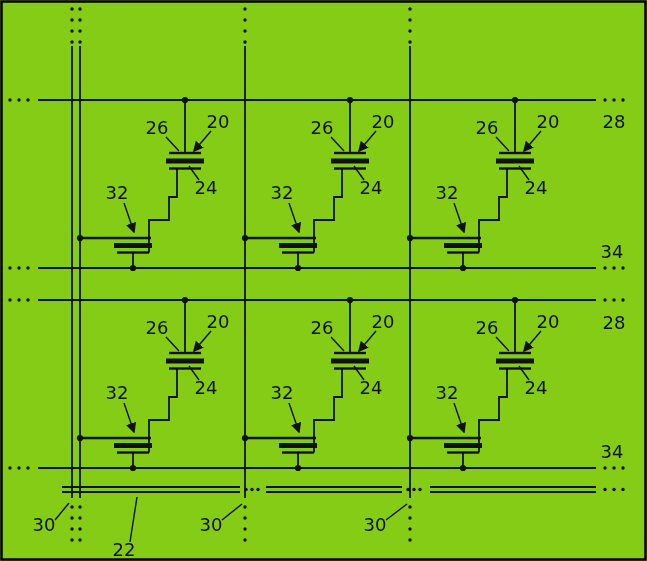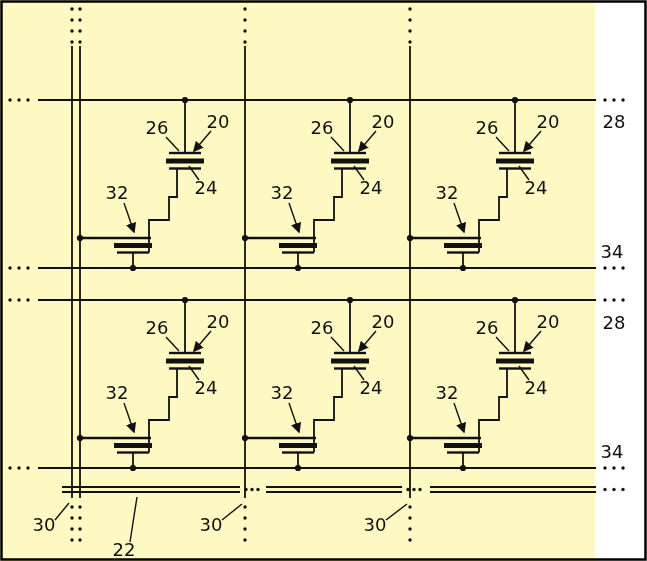--- a/index.html
+++ b/index.html
@@ -1,19 +1,19 @@
 <!DOCTYPE html>
 <html><head>
 <meta charset="utf-8">
 <style>
   html,body{margin:0;padding:0;background:#fff;}
   #figure-wrap{
     position:relative;
-    width:595px;height:561px;
-    background:#fef9c3;
+    width:647px;height:561px;
+    background:#84cc16;
     font-family:"DejaVu Sans", sans-serif;
   }
   svg{display:block;}
   svg text{
     font-family:"DejaVu Sans", sans-serif;
     font-size:18px;
     fill:#111111;
   }
   .wire{stroke:#111111;stroke-width:1.8;fill:none;}
   .bar{stroke:#111111;stroke-width:2.4;fill:none;}

